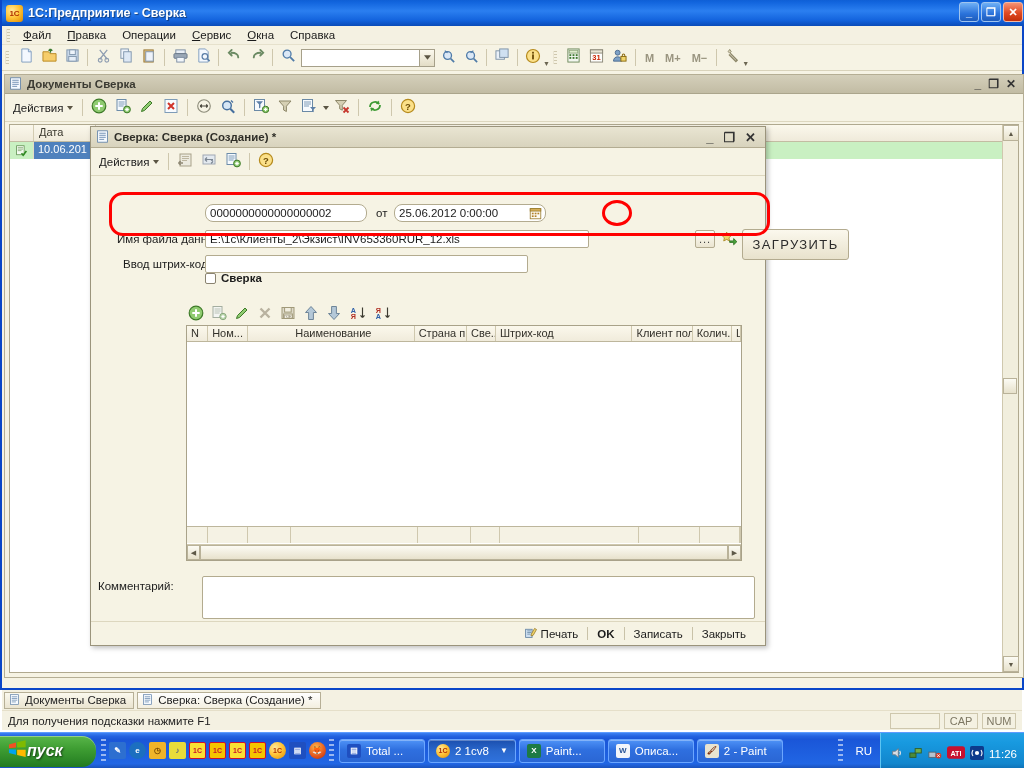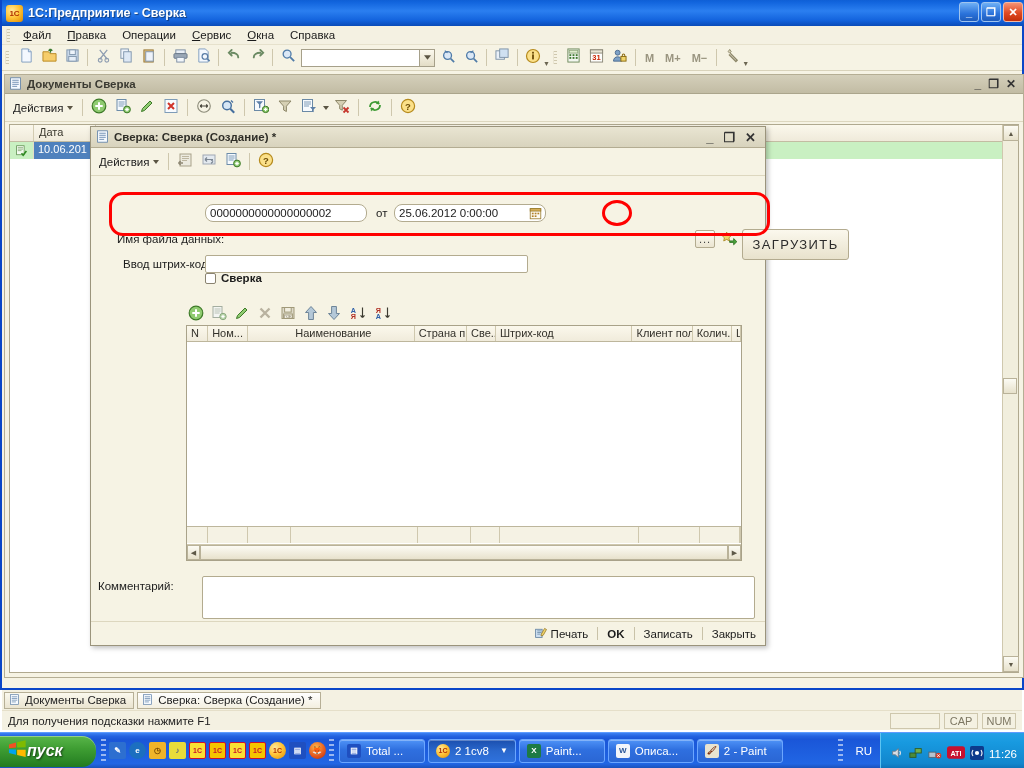--- a/index.html
+++ b/index.html
@@ -151,21 +151,21 @@
   .hscroll { position:absolute; left:0; right:0; bottom:0; height:16px; display:flex;
              background:#f1eedd; border-top:1px solid #cfc8ae;}
   .hs-btn { width:16px; background:linear-gradient(to bottom,#fcfbf4,#e7e1cb);
             border:1px solid #b9b299; display:flex;align-items:center;justify-content:center;font-size:7px;color:#5e5948;}
   .hs-thumb { background:linear-gradient(to bottom,#fcfbf4,#e8e2cd); border:1px solid #b9b299;}
   .hs-track { flex:1; }
   .cmt-box { position:absolute; left:202px; top:428px; width:553px; height:43px;
              background:#fff; border:1px solid #b3ab8f; border-radius:2px;}
   .form-footer { position:absolute; left:0; right:0; bottom:0; height:24px;
                  display:flex; align-items:center; justify-content:flex-end;
-                 padding-right:0; gap:0px; border-top:1px solid #ddd7bf;}
+                 padding-right:10px; gap:0px; border-top:1px solid #ddd7bf;}
   .ffbtn { font-size:11.5px; color:#1b1b1b; padding:2px 9px; display:flex; align-items:center; gap:4px;}
   .ffsep { width:1px; height:13px; background:#c9c2a8; }
 
   
   .annot { position:absolute; border:3px solid #ff0000; border-radius:14px; pointer-events:none; }
 
   
   #win-taskbar { position:absolute; left:2px; top:690px; width:1020px; height:20px;
                  background:#f4f1e2; display:flex; align-items:center; gap:3px; padding-left:2px;}
   .wtask { height:17px; border:1px solid #b6af96; background:linear-gradient(to bottom,#fbf9ee,#eae4d0);
@@ -592,20 +592,21 @@
               <rect x="3.5" y="7" width="2.2" height="2"></rect>
               <rect x="7" y="7" width="2.2" height="2"></rect>
               <rect x="10.4" y="7" width="2.2" height="2"></rect>
               <rect x="3.5" y="10.3" width="2.2" height="2"></rect>
               <rect x="7" y="10.3" width="2.2" height="2"></rect>
             </g>
           </svg>
       </div>
 
       <div class="lbl" style="position:absolute;left:26px;top:85px;">Имя файла данных:</div>
+      <div class="fld" style="position:absolute;left:114px;top:82px;width:384px;">E:\1c\Клиенты_2\Экзист\INV653360RUR_12.xls</div>
       <div class="btn-dots" style="position:absolute;left:604px;top:82px;">...</div>
       <div style="position:absolute;left:629px;top:82px;width:18px;height:18px;display:flex;align-items:center;justify-content:center;">
         <svg width="17" height="17" viewBox="0 0 18 18">
             <path d="M6 1.2l1.5 3.2 3.4.4-2.5 2.4.7 3.4L6 8.9 2.9 10.6l.7-3.4L1.1 4.8l3.4-.4z" fill="#f0d46a" stroke="#a58420" stroke-width=".9"></path>
             <path d="M9.2 10.5h4.2V8l3.4 3.3-3.4 3.3v-2.5H9.2z" fill="#49a23a" stroke="#2d7222" stroke-width=".9"></path>
           </svg>
       </div>
       <div class="btn-load" style="position:absolute;left:651px;top:81px;width:107px;">ЗАГРУЗИТЬ</div>
 
       <div class="lbl" style="position:absolute;left:32px;top:110px;">Ввод штрих-кода:</div>

